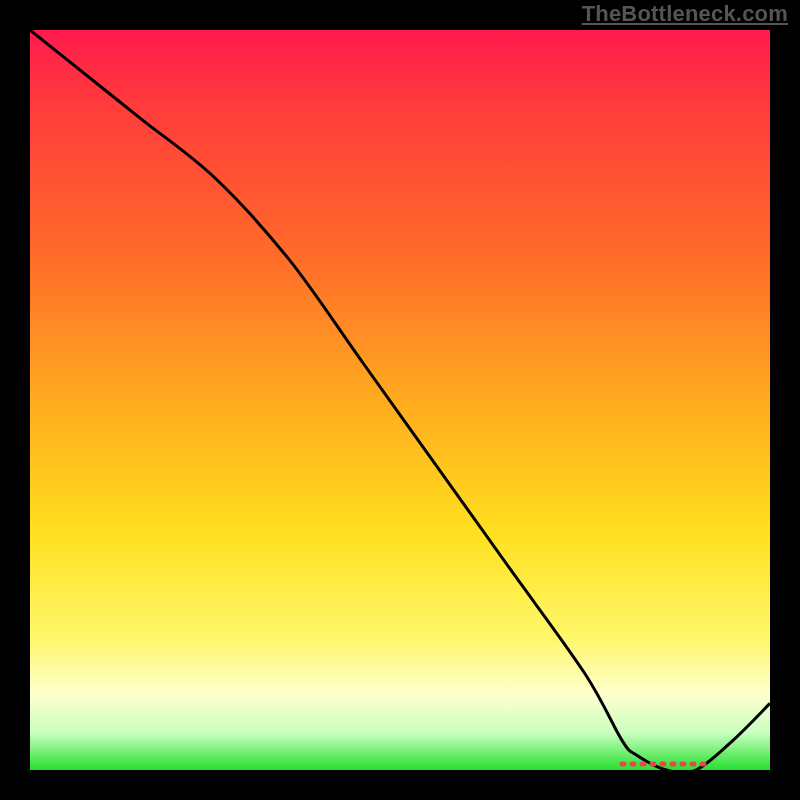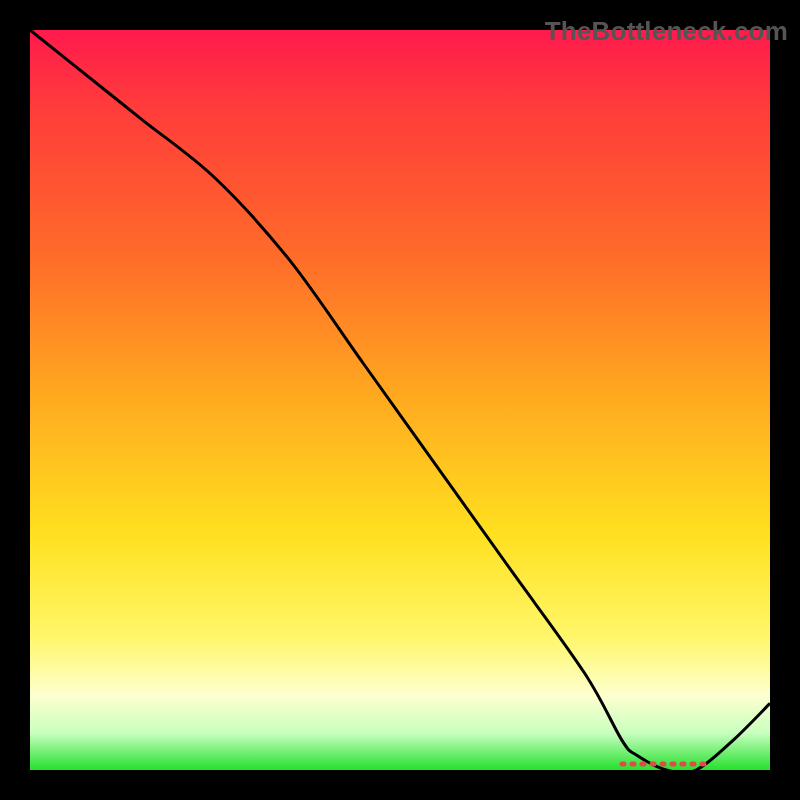--- a/index.html
+++ b/index.html
@@ -6,27 +6,28 @@
   body {
     width: 800px;
     height: 800px;
     background: #000;
     position: relative;
     font-family: Arial, Helvetica, sans-serif;
     overflow: hidden;
   }
   .watermark {
     position: absolute;
-    top: 16px;
+    top: 1px;
     right: 12px;
     color: #555;
-    font-size: 26px;
+    font-size: 22px;
     font-weight: 600;
     letter-spacing: 0.2px;
     z-index: 10;
+    text-decoration: underline;
   }
   .plot-area {
     position: absolute;
     left: 30px;
     top: 30px;
     width: 740px;
     height: 740px;
     
     background: linear-gradient(
       to bottom,

